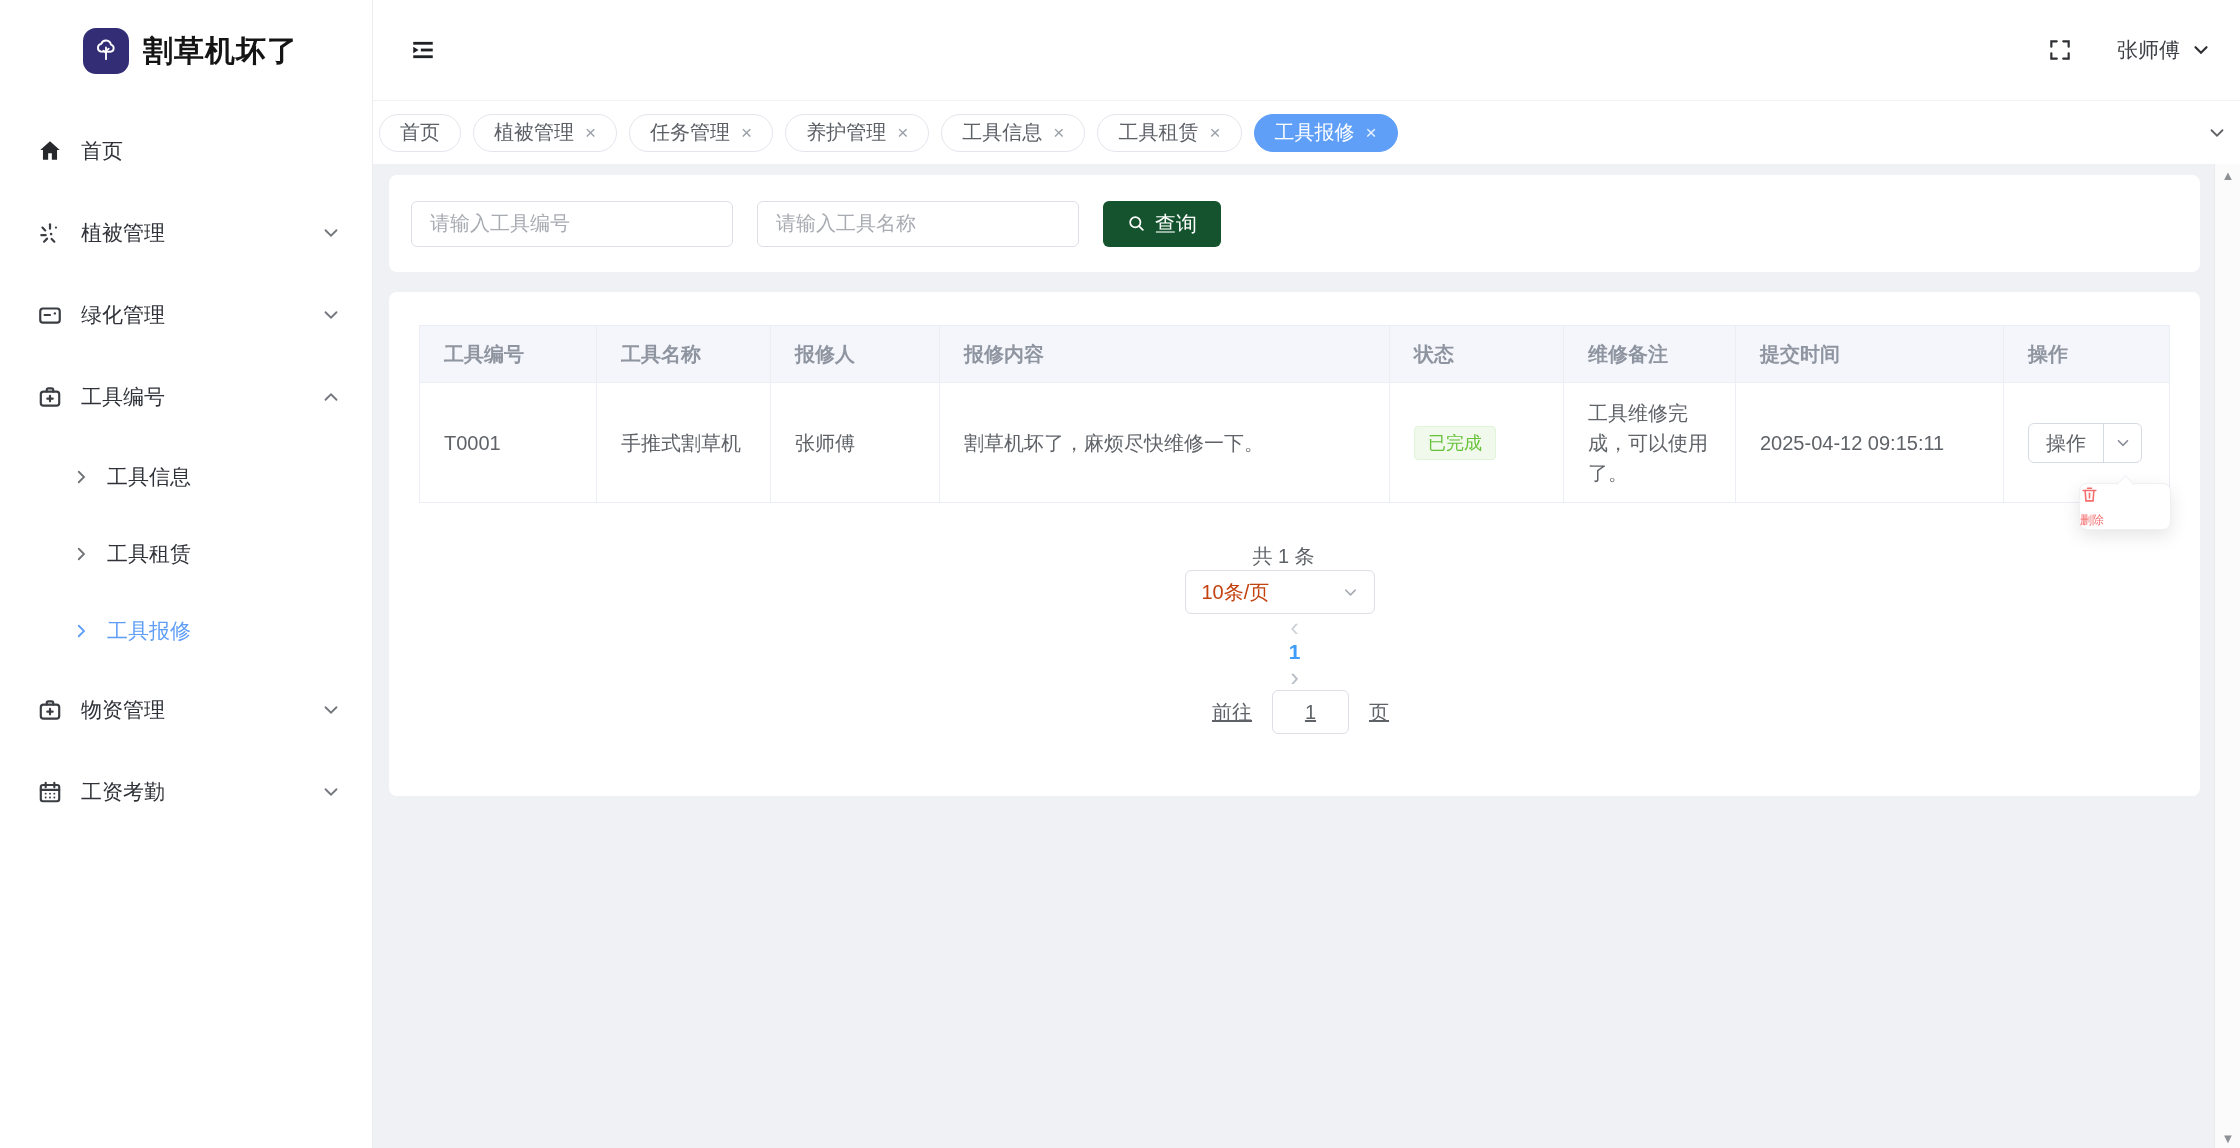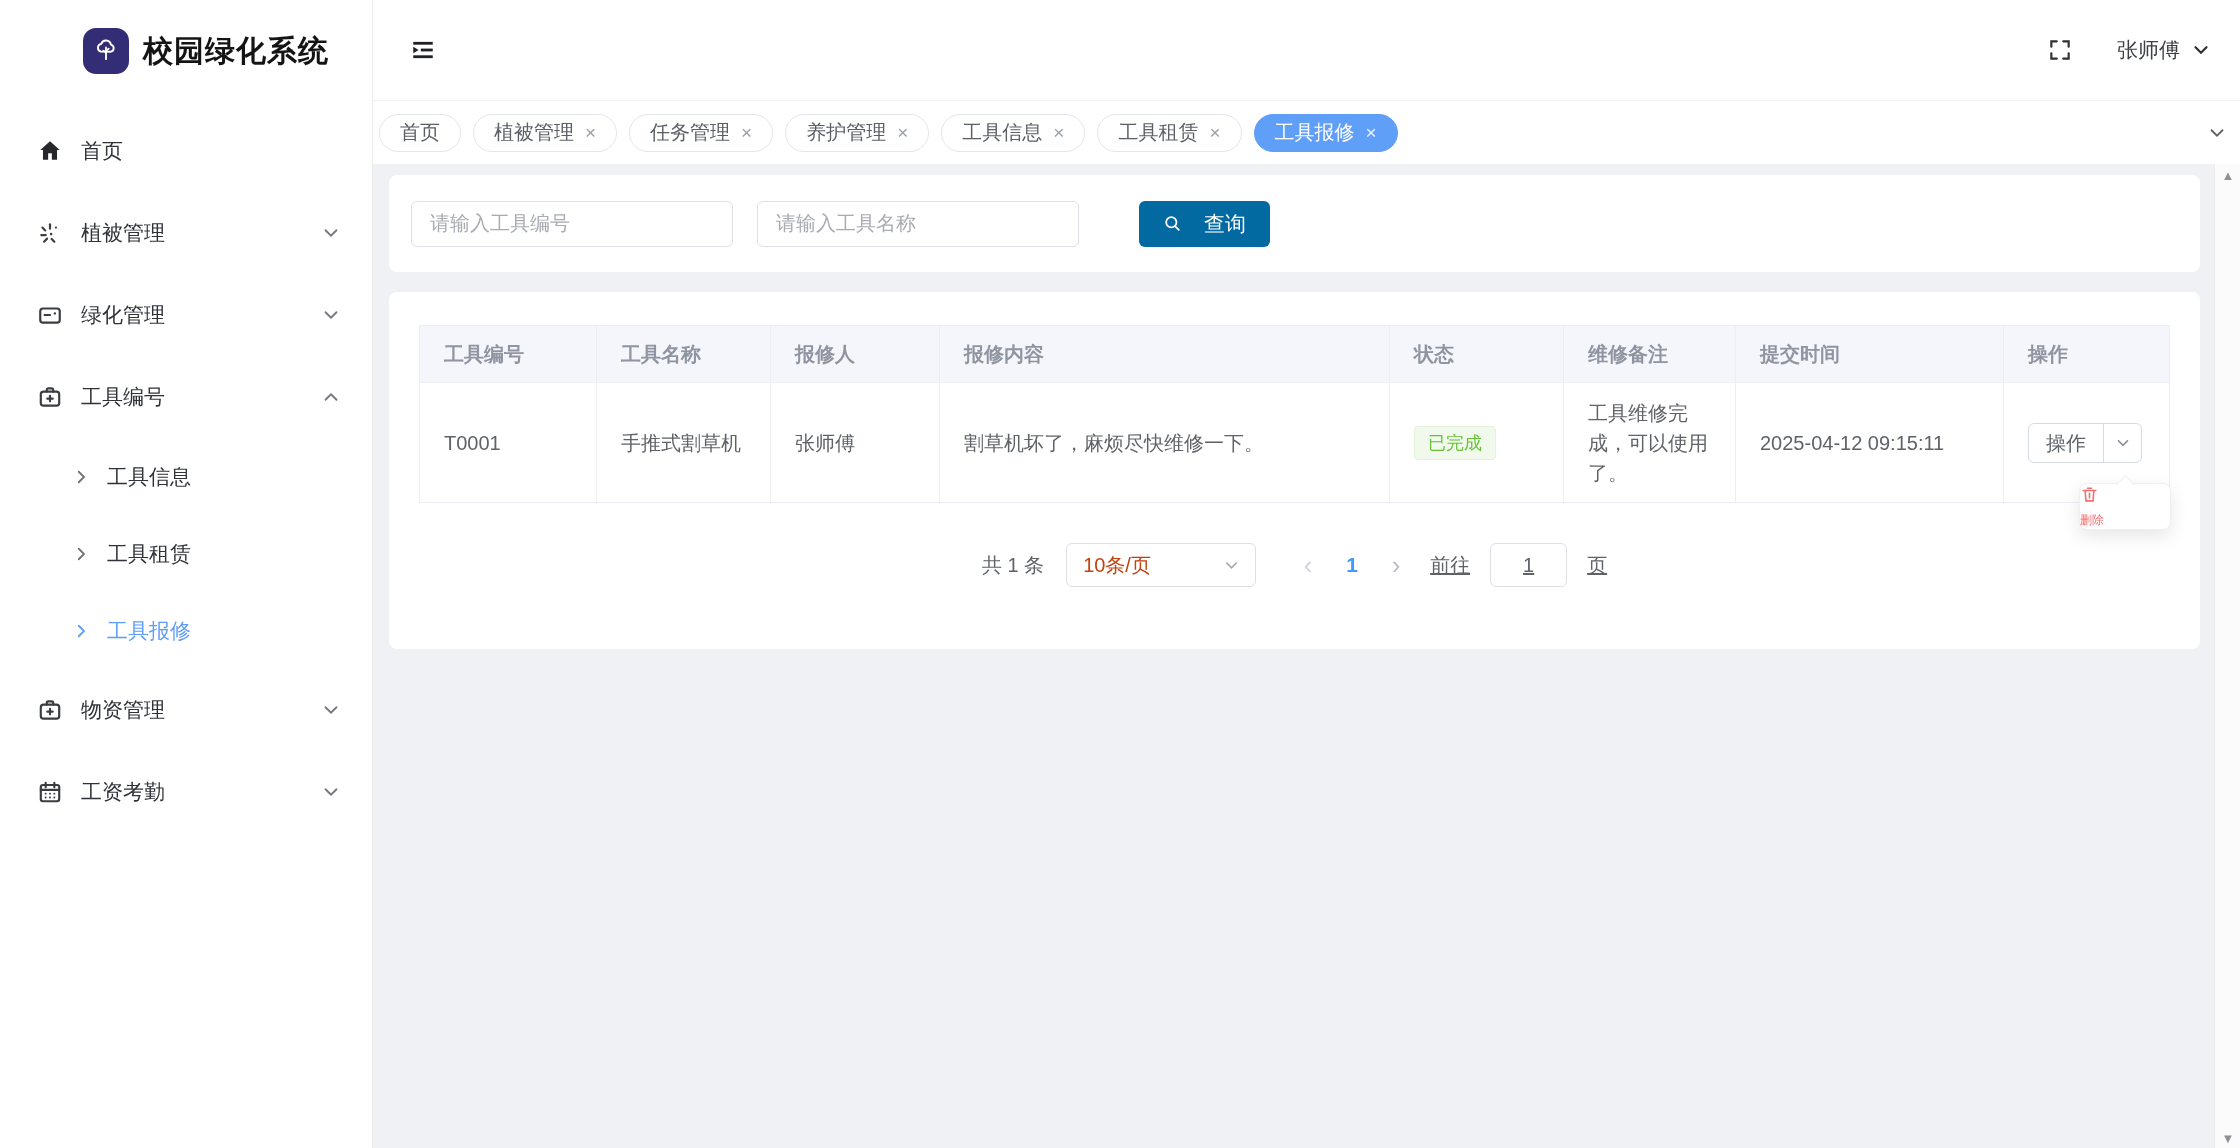--- a/index.html
+++ b/index.html
@@ -48,38 +48,38 @@
 
   
   .search-card { background:#fff; border-radius:8px; height:97px; display:flex; align-items:center; padding:0 22px; }
   .f-input { width:322px; height:46px; border:1px solid #dcdfe6; border-radius:6px; background:#fff;
              padding:0 18px; font-size:20px; color:#303133; outline:none; margin-right:24px;
              font-family:"Liberation Sans","DejaVu Sans",sans-serif; }
   .f-input::placeholder { color:#a8abb2; }
   .f-select { width:308px; height:46px; border:1px solid #dcdfe6; border-radius:6px; background:#fff;
               display:flex; align-items:center; padding:0 16px 0 18px; color:#a8abb2; margin-right:15px; cursor:pointer; }
   .f-select .sel-text { flex:1; }
-  .search-btn { height:46px; padding:0 24px; background:#0369a1; border:none; border-radius:6px; color:#fff;
-                font-size:21px; display:flex; align-items:center; gap:22px; cursor:pointer;
-                font-family:"Liberation Sans","DejaVu Sans",sans-serif;margin-left:36px; }
+  .search-btn { height:46px; padding:0 24px; background:#14532d; border:none; border-radius:6px; color:#fff;
+                font-size:21px; display:flex; align-items:center; gap:9px; cursor:pointer;
+                font-family:"Liberation Sans","DejaVu Sans",sans-serif; }
 
   
   .table-card { background:#fff; border-radius:8px; margin-top:20px; padding:33px 30px 62px 30px; }
   table.grid { border-collapse:collapse; width:1750px; table-layout:fixed; }
   table.grid th, table.grid td { border:1px solid #ebeef5; text-align:left; padding:14px 24px; font-size:20px; }
   table.grid th { background:#f4f6fb; color:#8f95a0; font-weight:600; height:57px; }
   table.grid td { color:#5f6368; height:120px; vertical-align:middle; line-height:30px; }
   .badge-success { display:inline-block; background:#f0f9eb; border:1px solid #e1f3d8; color:#67c23a;
                    border-radius:4px; padding:4px 13px; font-size:18px; line-height:24px; }
   .split-btn { display:inline-flex; align-items:stretch; border:1px solid #d6dae2; border-radius:6px; height:40px; background:#fff; overflow:hidden; }
   .split-main { display:flex; align-items:center; padding:0 17px; font-size:20px; color:#5f6368; cursor:pointer; }
   .split-caret { display:flex; align-items:center; justify-content:center; width:38px; border-left:1px solid #d6dae2; cursor:pointer; }
 
   
-  .pagination { margin-top:40px; display:flex; align-items:center; justify-content:center; color:#5f6368; }
+  .pagination { margin-top:40px; display:flex; align-items:center; justify-content:center; color:#5f6368;flex-direction:column; }
   .pg-total { margin-right:22px; }
   .pg-size { width:190px; height:44px; border:1px solid #dcdfe6; border-radius:6px; display:flex; align-items:center;
              padding:0 14px 0 16px; color:#c2410c; cursor:pointer; margin-right:30px; }
   .pg-size .sel-text { flex:1; }
   .pg-arrow { width:44px; text-align:center; font-size:26px; color:#b9bec6; cursor:pointer; line-height:1; }
   .pg-arrow.disabled { color:#cfd3da; cursor:default; }
   .pg-num { width:44px; text-align:center; font-size:21px; color:#3f9cfa; font-weight:600; cursor:pointer; }
   .pg-goto { margin-left:12px; display:flex; align-items:center; gap:20px;text-decoration:underline; }
   .pg-input { width:77px; height:44px; border:1px solid #dcdfe6; border-radius:6px; text-align:center; font-size:20px;
               color:#5f6368; outline:none; font-family:"Liberation Sans","DejaVu Sans",sans-serif; }
@@ -106,21 +106,21 @@
   <aside class="sidebar">
     <div class="logo-row">
       <div class="logo-badge">
         <svg width="28" height="28" viewBox="0 0 24 24" fill="none" stroke="#fff" stroke-width="1.6">
           <path d="M7.5 12.5a3.4 3.4 0 0 1 .4-6.6 4.3 4.3 0 0 1 8.3.6 3.1 3.1 0 0 1-.4 6.1z"></path>
           <path d="M12 9v10" stroke-linecap="round"></path>
           <path d="M12 12l2.3-2" stroke-linecap="round"></path>
           <path d="M12 13.5l-2.2-1.8" stroke-linecap="round"></path>
         </svg>
       </div>
-      <div class="logo-title">校园绿化系统</div>
+      <div class="logo-title">割草机坏了</div>
     </div>
 
     <nav class="menu">
 
       <div class="mi">
         <svg class="micon" width="26" height="26" viewBox="0 0 24 24" fill="#26282c">
           <path d="M12 3l9 8h-2.5v9h-4.8v-6h-3.4v6H5.5v-9H3z"></path>
         </svg>
         <span class="mi-label">首页</span>
       </div>

